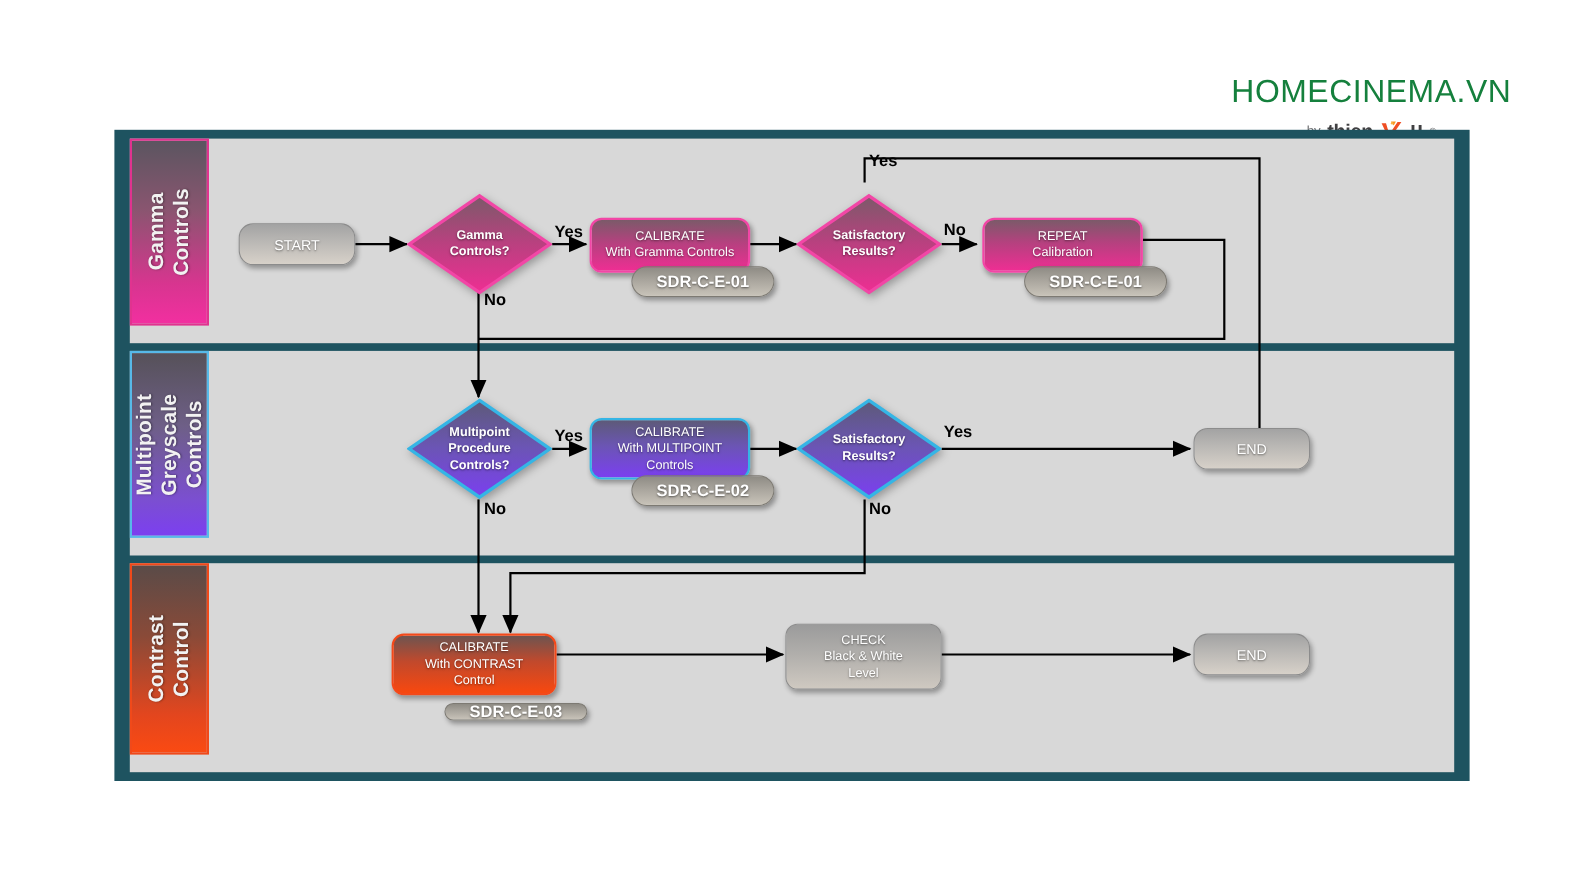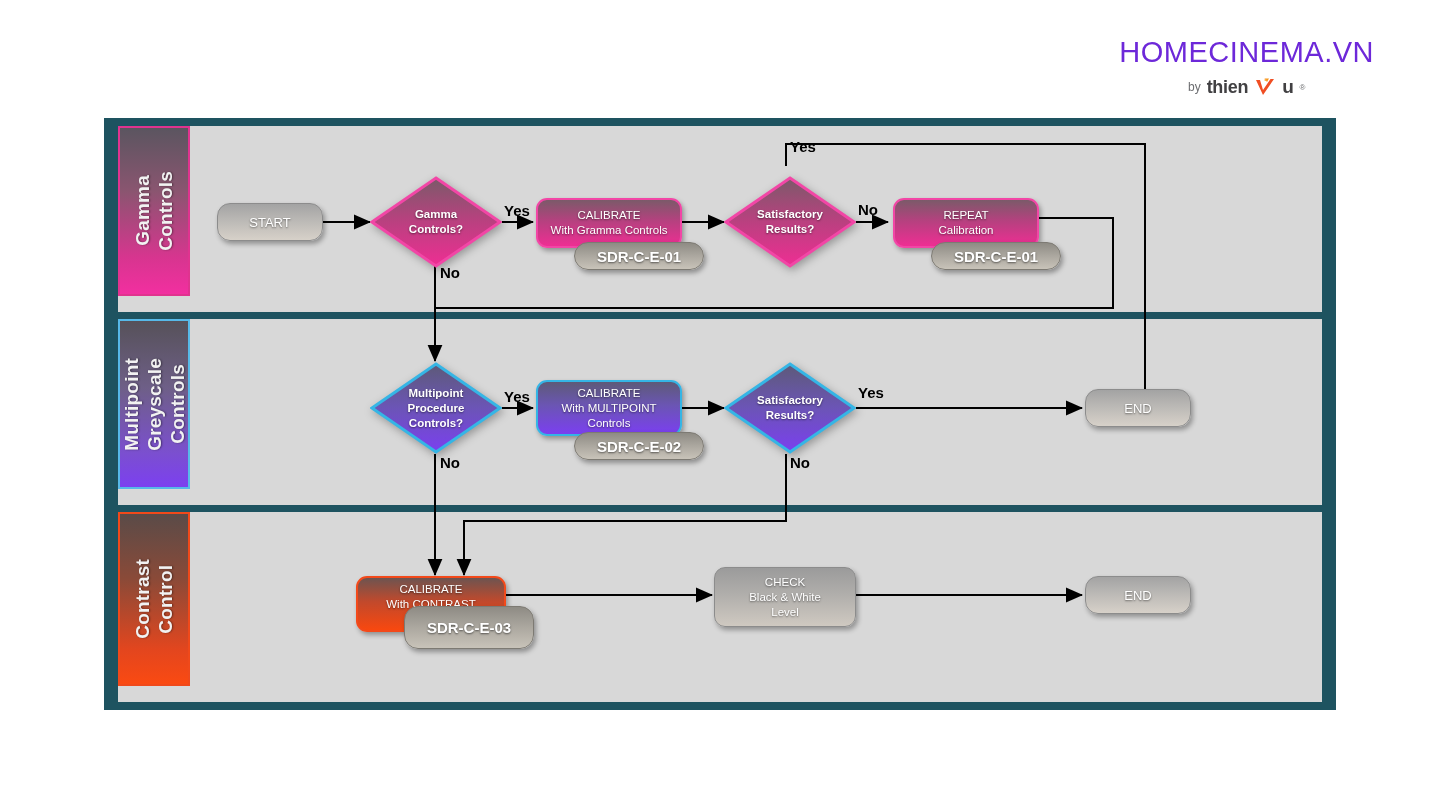--- a/index.html
+++ b/index.html
@@ -7,23 +7,24 @@
     width:1440px;height:810px;
     background:#ffffff;
     font-family:"Liberation Sans", sans-serif;
     overflow:hidden;
     position:relative;
   }
 
   
   #brand{position:absolute;right:66px;top:36px;text-align:right;}
   #brand .brand-main{
-    font-size:29px;letter-spacing:.5px;color:#6d28d9;
+    font-size:29px;letter-spacing:.5px;color:#15803d;
     font-family:"Liberation Sans", sans-serif;font-weight:400;
     white-space:nowrap;
+    margin-top:32px;
   }
   #brand .brand-sub{
     margin-top:7px;display:flex;align-items:center;justify-content:center;gap:6px;
   }
   #brand .by{font-size:12px;color:#6d6e71;}
   #brand .thien{font-size:18px;color:#414042;letter-spacing:-.3px;font-weight:600;}
   #brand .vmark{position:relative;display:inline-block;width:22px;height:19px;}
   #brand .vmark svg{position:absolute;left:0;top:0;}
   #brand .vu{font-size:19px;color:#414042;letter-spacing:-.3px;font-weight:600;}
   #brand .reg{font-size:8px;color:#6d6e71;vertical-align:super;}
@@ -261,21 +262,21 @@
   <span class="elabel" style="left:400px;top:270px;">Yes</span>
   <span class="elabel" style="left:336px;top:336px;">No</span>
   <span class="elabel" style="left:754px;top:266px;">Yes</span>
   <span class="elabel" style="left:686px;top:336px;">No</span>
 
   <div class="node box box-orange" style="left:252px;top:458px;width:150px;height:56px;">
     <span class="lbl">CALIBRATE
 With CONTRAST
 Control</span>
   </div>
-  <div class="pill" style="left:300px;top:488px;width:130px;height:43px;">SDR-C-E-03</div>
+  <div class="pill" style="left:300px;top:521px;width:130px;height:16px;">SDR-C-E-03</div>
 
   <div class="node box box-grey" style="left:610px;top:449px;width:142px;height:60px;">
     <span class="lbl">CHECK
 Black &amp; White
 Level</span>
   </div>
 
   <div class="node term" style="left:981px;top:458px;width:106px;height:38px;">
     <span class="lbl">END</span>
   </div>

